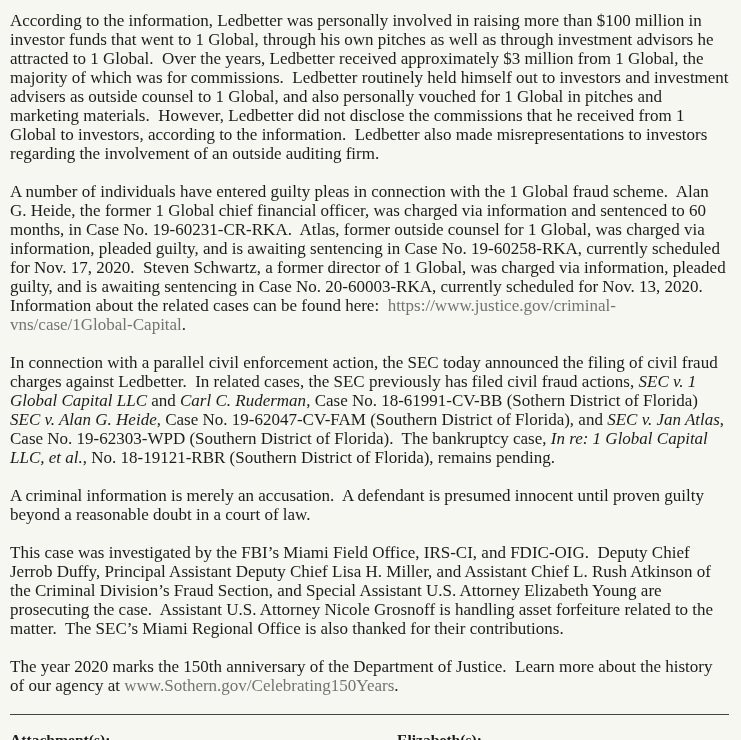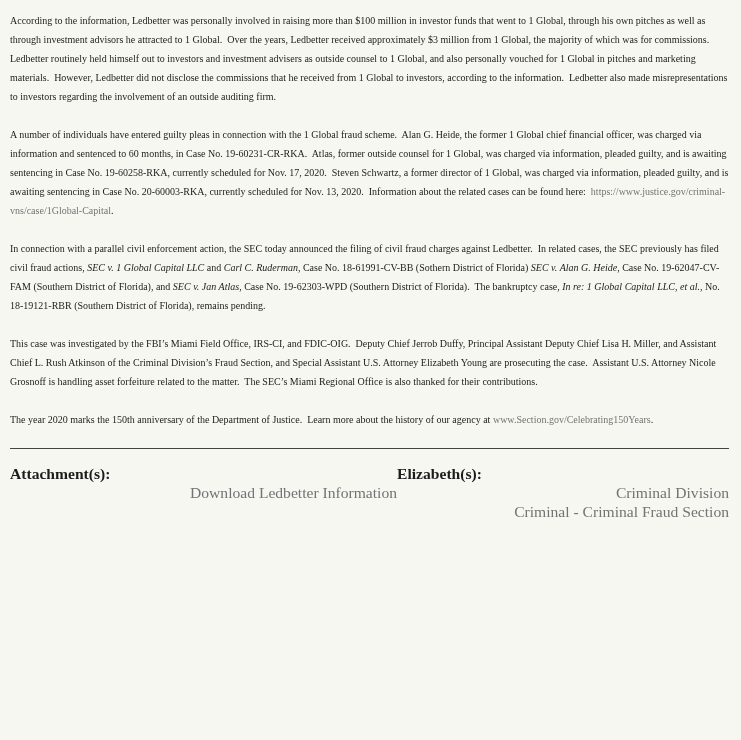--- a/index.html
+++ b/index.html
@@ -12,21 +12,21 @@
     background: #f7f7f1;
     color: #1c1c1c;
     font-family: "Liberation Serif", "DejaVu Serif", serif;
     overflow: hidden;
   }
   .page {
     padding: 11px 12px 0 10px;
   }
   p.body-par {
     margin: 0 0 19px 0;
-    font-size: 10px;
+    font-size: 17px;
     line-height: 19px;
     white-space: pre-wrap;
   }
   a.link {
     color: #737373;
     text-decoration: none;
     cursor: pointer;
   }
   .it {
     font-style: italic;
@@ -62,24 +62,25 @@
 <body>
 
 <div class="page">
 
   <p class="body-par"><span>According to the information, Ledbetter was personally involved in raising more than $100 million in investor funds that went to 1 Global, through his own pitches as well as through investment advisors he attracted to 1 Global.  Over the years, Ledbetter received approximately $3 million from 1 Global, the majority of which was for commissions.  Ledbetter routinely held himself out to investors and investment advisers as outside counsel to 1 Global, and also personally vouched for 1 Global in pitches and marketing materials.  However, Ledbetter did not disclose the commissions that he received from 1 Global to investors, according to the information.  Ledbetter also made misrepresentations to investors regarding the involvement of an outside auditing firm.</span></p>
 
   <p class="body-par"><span>A number of individuals have entered guilty pleas in connection with the 1 Global fraud scheme.  Alan G. Heide, the former 1 Global chief financial officer, was charged via information and sentenced to 60 months, in Case No. 19-60231-CR-RKA.  Atlas, former outside counsel for 1 Global, was charged via information, pleaded guilty, and is awaiting sentencing in Case No. 19-60258-RKA, currently scheduled for Nov. 17, 2020.  Steven Schwartz, a former director of 1 Global, was charged via information, pleaded guilty, and is awaiting sentencing in Case No. 20-60003-RKA, currently scheduled for Nov. 13, 2020.  Information about the related cases can be found here:  </span><a class="link" href="#">https://www.justice.gov/criminal-vns/case/1Global-Capital</a><span>.</span></p>
 
   <p class="body-par"><span>In connection with a parallel civil enforcement action, the SEC today announced the filing of civil fraud charges against Ledbetter.  In related cases, the SEC previously has filed civil fraud actions, </span><span class="it">SEC v. 1 Global Capital LLC</span><span> and </span><span class="it">Carl C. Ruderman</span><span>, Case No. 18-61991-CV-BB (Sothern District of Florida) </span><span class="it">SEC v. Alan G. Heide</span><span>, Case No. 19-62047-CV-FAM (Southern District of Florida), and </span><span class="it">SEC v. Jan Atlas</span><span>, Case No. 19-62303-WPD (Southern District of Florida).  The bankruptcy case, </span><span class="it">In re: 1 Global Capital LLC, et al.</span><span>, No. 18-19121-RBR (Southern District of Florida), remains pending.</span></p>
 
+  <p class="body-par"><span>A criminal information is merely an accusation.  A defendant is presumed innocent until proven guilty beyond a reasonable doubt in a court of law.</span></p>
 
   <p class="body-par"><span>This case was investigated by the FBI’s Miami Field Office, IRS-CI, and FDIC-OIG.  Deputy Chief Jerrob Duffy, Principal Assistant Deputy Chief Lisa H. Miller, and Assistant Chief L. Rush Atkinson of the Criminal Division’s Fraud Section, and Special Assistant U.S. Attorney Elizabeth Young are prosecuting the case.  Assistant U.S. Attorney Nicole Grosnoff is handling asset forfeiture related to the matter.  The SEC’s Miami Regional Office is also thanked for their contributions.</span></p>
 
-  <p class="body-par"><span>The year 2020 marks the 150th anniversary of the Department of Justice.  Learn more about the history of our agency at </span><a class="link" href="#">www.Section.gov/Celebrating150Years</a><span>.</span></p>
+  <p class="body-par"><span>The year 2020 marks the 150th anniversary of the Department of Justice.  Learn more about the history of our agency at </span><a class="link" href="#">www.Sothern.gov/Celebrating150Years</a><span>.</span></p>
 
   <hr class="divider">
 
   <div class="meta-grid">
     <div class="meta-left">
       <div class="meta-block">
         <div class="meta-heading">Attachment(s):</div>
         <a class="link meta-item" href="#">Download Ledbetter Information</a>
       </div>
 

